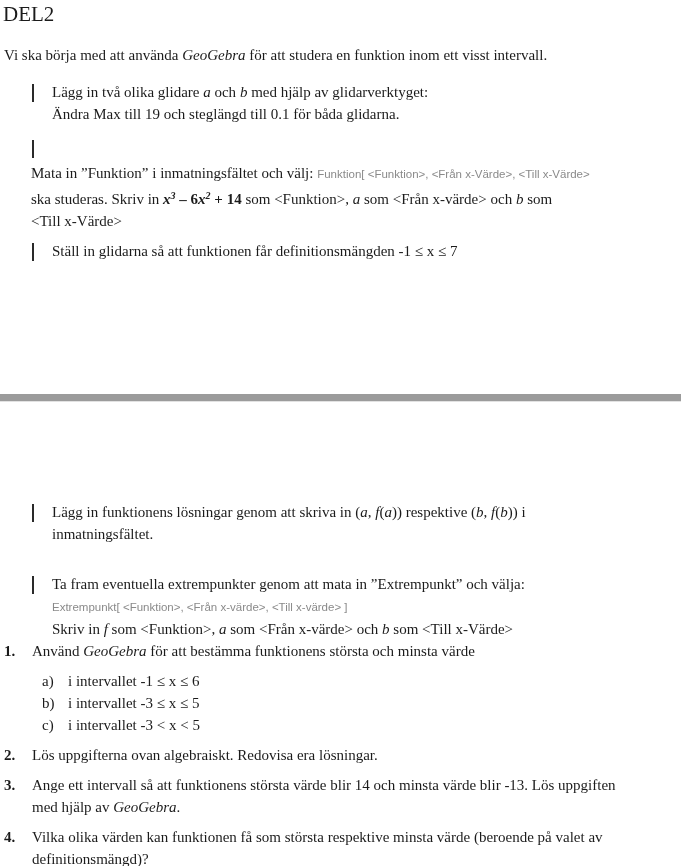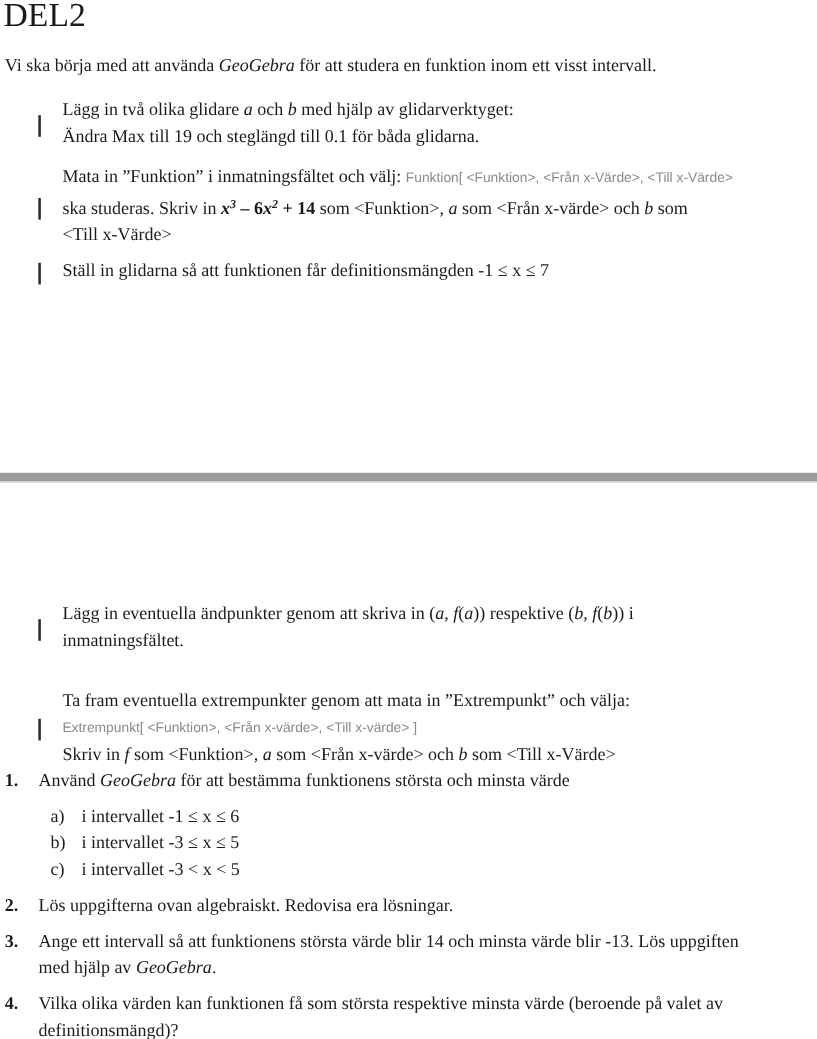--- a/index.html
+++ b/index.html
@@ -8,29 +8,29 @@
     font-family:"Liberation Serif", serif;
     color:#1b1b1b;font-size:15px;position:relative;
   }
   .abs{position:absolute;}
   .line{line-height:22px;white-space:nowrap;}
   .it{font-style:italic;}
   .bd{font-weight:bold;}
   .sup{font-size:10px;vertical-align:5px;}
   .code{font-family:"Liberation Sans", sans-serif;font-size:11.5px;color:#8a8a8a;}
   
-  #title{left:3px;top:2px;font-size:28px;line-height:24px;}
+  #title{left:3px;top:2px;font-size:21px;line-height:24px;}
   #intro{left:4px;top:44px;}
   
   #section1{left:31px;top:81px;right:0;}
   #section2{left:31px;top:501px;right:0;}
-  .bullet{display:flex;align-items:center;}
+  .bullet{display:flex;align-items:flex-start;}
   .icon-col{width:21px;flex:0 0 21px;padding-top:4px;}
   .text-col{flex:1;min-width:0;overflow:hidden;}
-  .gap12{margin-top:12px;}
+  .gap12{margin-top:12px;flex-direction:column;}
   .gap8{margin-top:8px;font-family:Liberation Serif, serif;}
   .gap15{margin-top:28px;}
   
   .pc{display:inline-block;width:15px;}
   .pc .screen{width:11px;height:7px;margin-left:1px;border:1px solid #2a2a2a;background:#cdcdcd;box-shadow:inset 1px 1px 0 #efefef;}
   .pc .base{width:15px;height:3px;background:#3a3a3a;margin-top:1px;border-bottom:1px solid #9a9a9a;}
   
   #divider{left:0;top:394px;width:681px;height:7px;border-bottom:1px solid #e2e2e2;}
   
   #tasks{left:4px;top:640px;right:0;}
@@ -80,21 +80,21 @@
 </div>
 
 <div id="divider" class="abs" style="background: rgb(155, 155, 155);"></div>
 
 <div id="section2" class="abs">
   <div class="bullet">
     <div class="icon-col">
       <span class="pc"><span class="screen"></span><span class="base"></span></span>
     </div>
     <div class="text-col">
-      <div class="line"><span>Lägg in eventuella ändpunkter genom att skriva in (</span><span class="it">a</span><span>, </span><span class="it">f</span><span>(</span><span class="it">a</span><span>)) respektive (</span><span class="it">b</span><span>, </span><span class="it">f</span><span>(</span><span class="it">b</span><span>)) i</span></div>
+      <div class="line"><span>Lägg in funktionens lösningar genom att skriva in (</span><span class="it">a</span><span>, </span><span class="it">f</span><span>(</span><span class="it">a</span><span>)) respektive (</span><span class="it">b</span><span>, </span><span class="it">f</span><span>(</span><span class="it">b</span><span>)) i</span></div>
       <div class="line">inmatningsfältet.</div>
     </div>
   </div>
   <div class="bullet gap15">
     <div class="icon-col">
       <span class="pc"><span class="screen"></span><span class="base"></span></span>
     </div>
     <div class="text-col">
       <div class="line">Ta fram eventuella extrempunkter genom att mata in ”Extrempunkt” och välja:</div>
       <div class="line"><span class="code">Extrempunkt[ &lt;Funktion&gt;, &lt;Från x-värde&gt;, &lt;Till x-värde&gt; ]</span></div>

